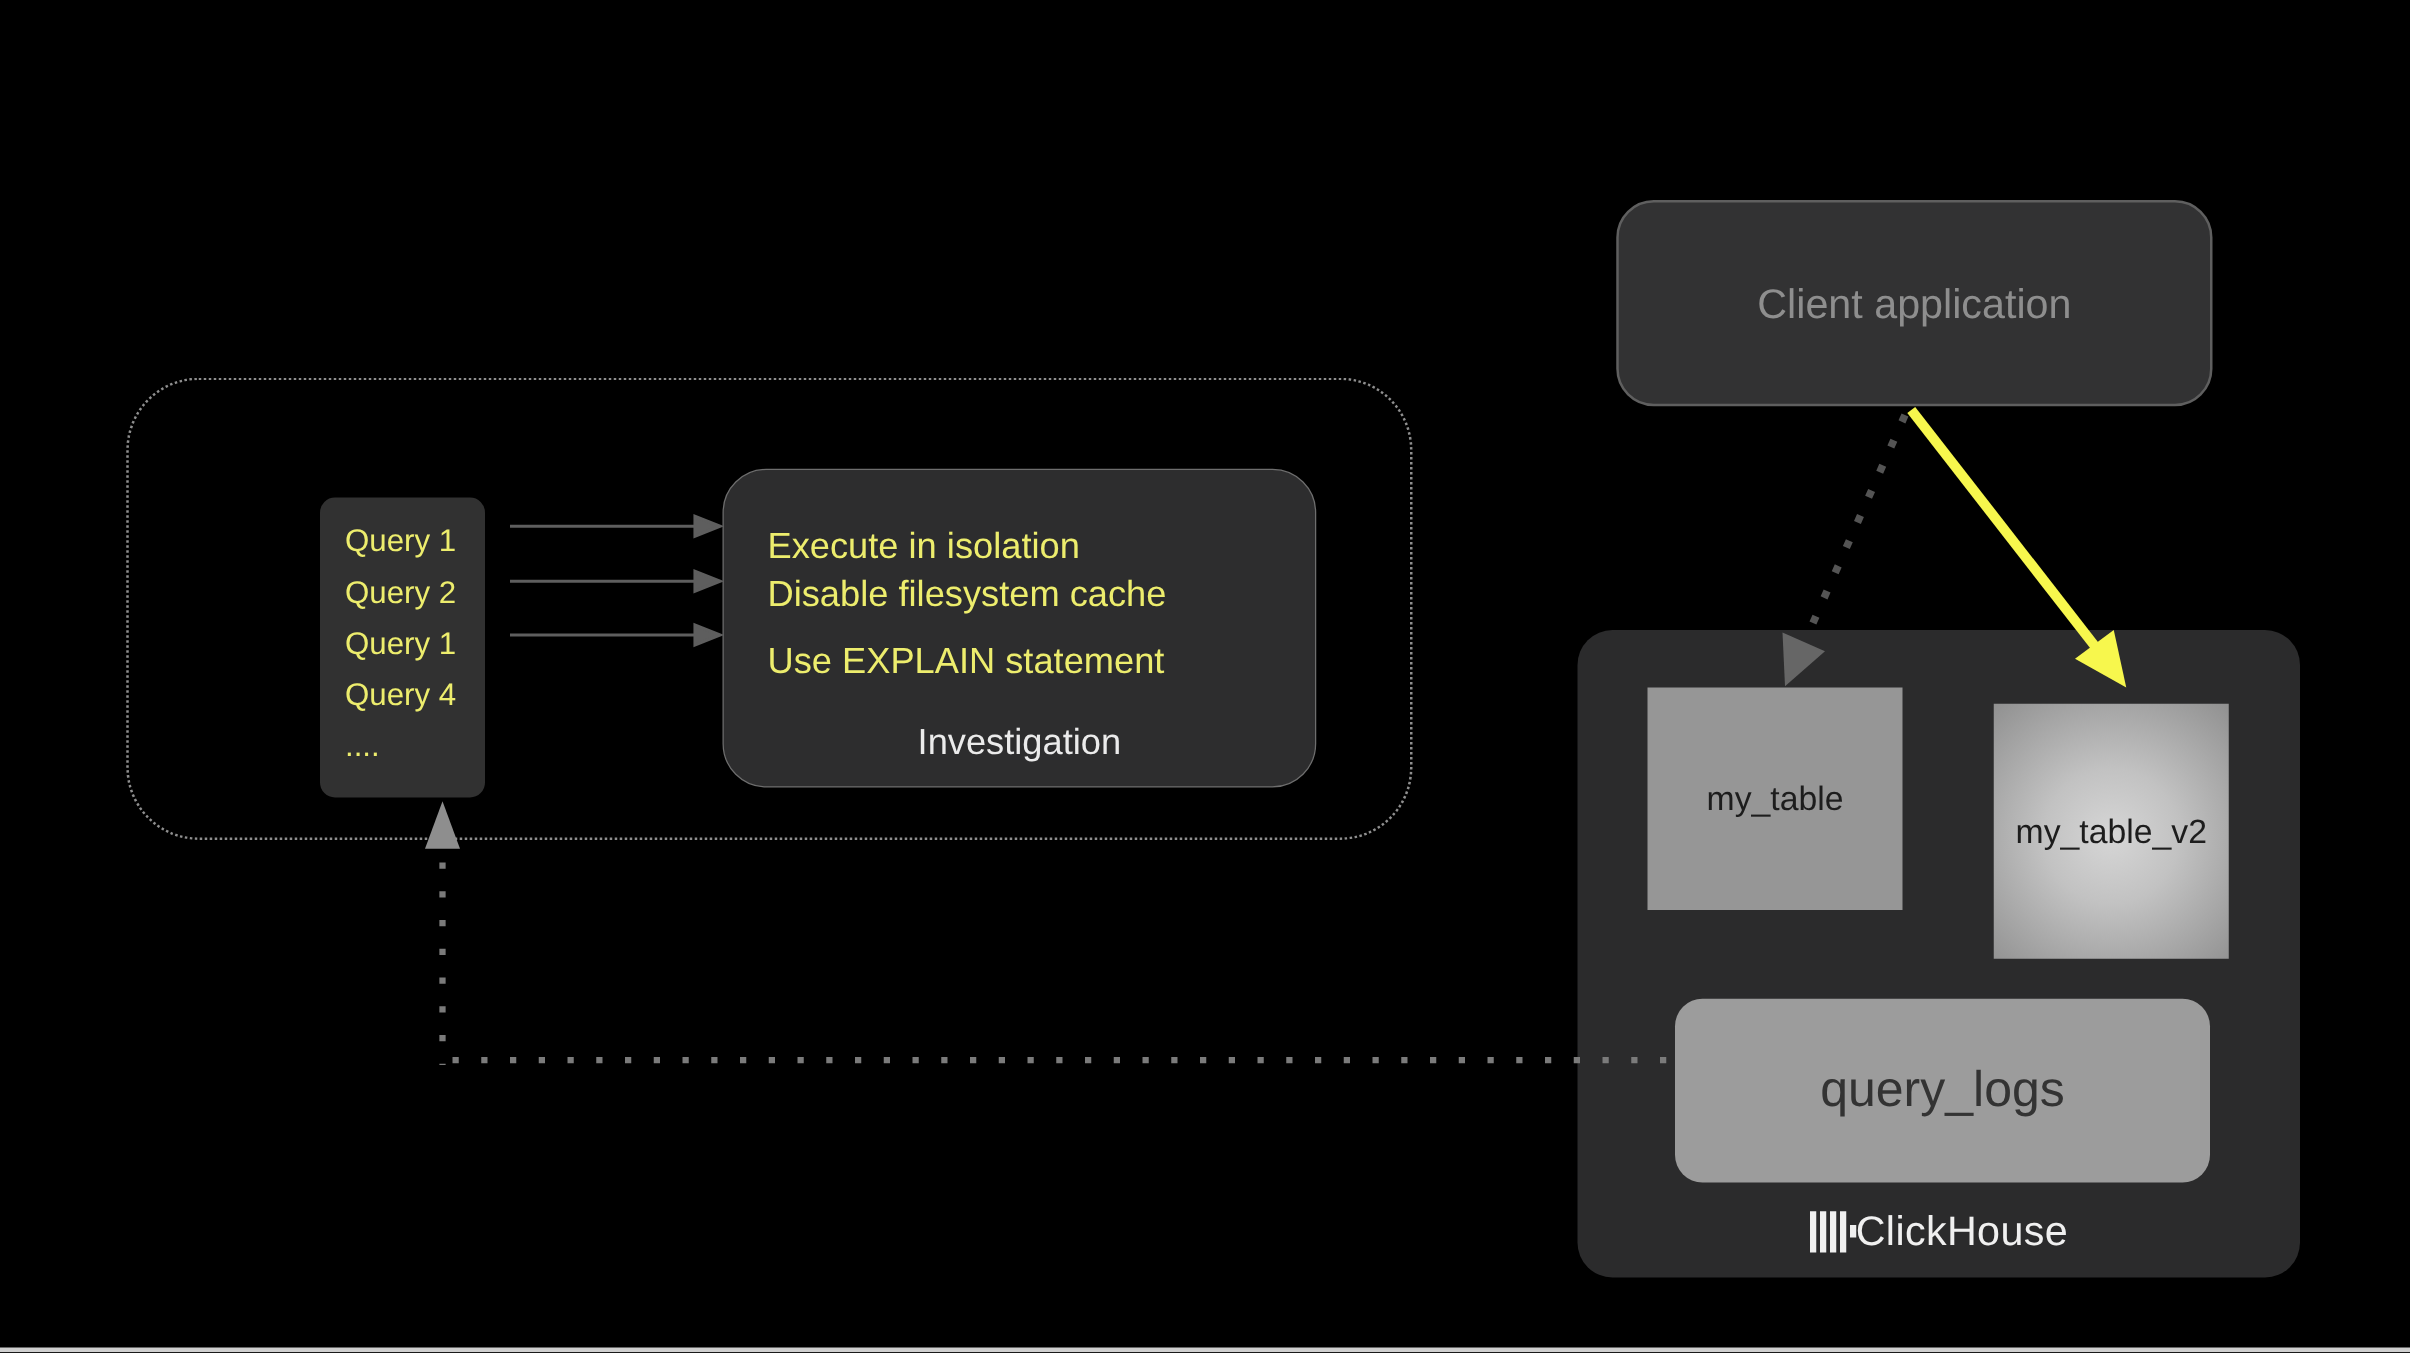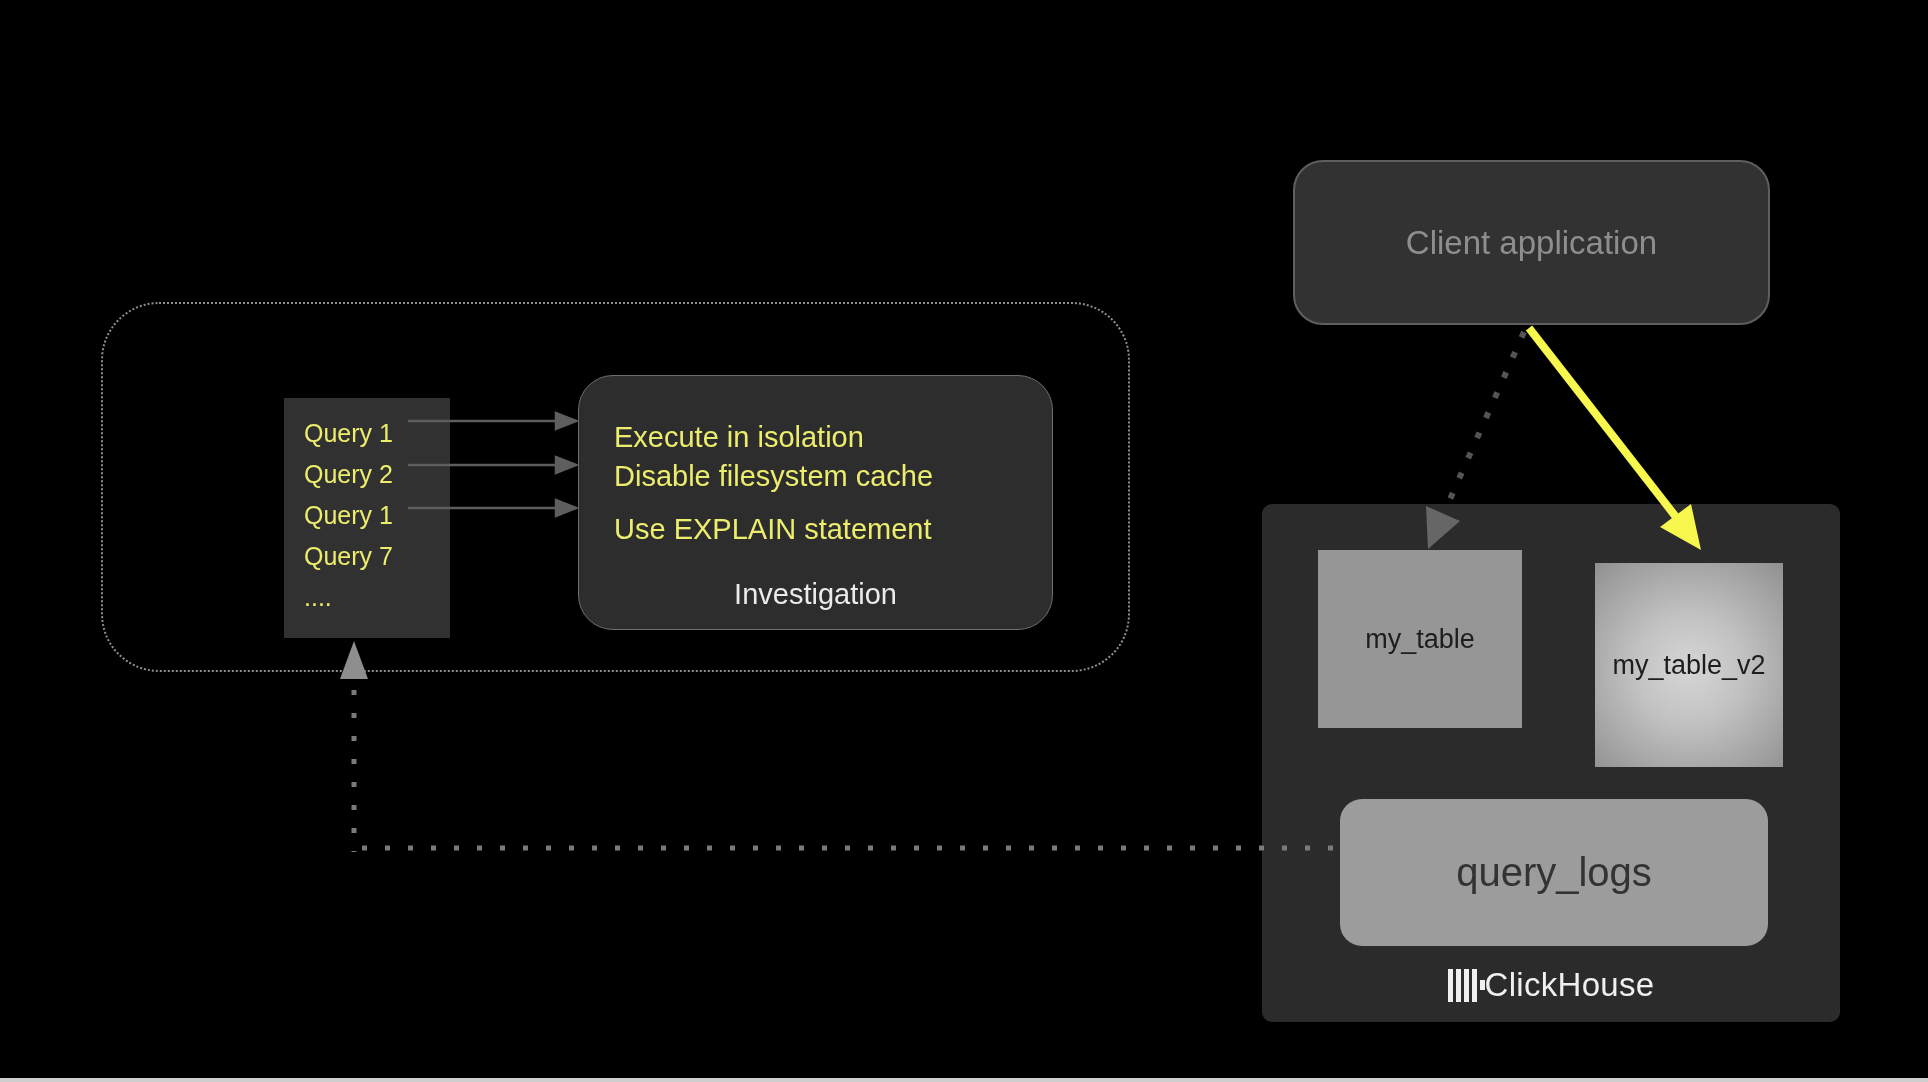--- a/index.html
+++ b/index.html
@@ -13,23 +13,24 @@
 
   
   .dotted-rect {
     left:101px; top:302px; width:1029px; height:370px;
     border:2px dotted var(--dotted-border,#8f8f8f);
     border-radius:58px;
   }
 
   
   .query-box {
-    left:284px; top:398px; width:166px; height:240px;
+    left:256px; top:398px; width:132px; height:240px;
     background:var(--query-panel-fill,#313131);
     padding:15px 0 0 20px;
+    border-radius:12px;
   }
   .query-row {
     height:41px; line-height:41px;
     font-size:25px; color:var(--yellow-text,#eded6d);
     white-space:nowrap;
   }
 
   
   .inv-box {
     left:578px; top:375px; width:475px; height:255px;
@@ -55,21 +56,21 @@
     border:2px solid var(--client-border,#5f5f5f);
     border-radius:30px;
     display:flex; align-items:center; justify-content:center;
     font-size:33px; color:var(--muted-text,#8e8e8e);
   }
 
   
   .ch-container {
     left:1262px; top:504px; width:578px; height:518px;
     background:var(--container-fill,#2b2b2c);
-    border-radius:10px;
+    border-radius:28px;
   }
   .table-sq {
     display:flex; align-items:center; justify-content:center;
     font-size:27px; color:var(--dark-label,#1d1d1d);
   }
   .my-table   { left:56px;  top:46px; width:204px; height:178px; background:var(--table-fill,#969696); }
   .my-table2  { left:333px; top:48px; width:188px; height:204px;
                 background:radial-gradient(circle at 50% 52%, #d6d6d6 0%, #c2c2c2 38%, #909090 100%);margin-top:11px; }
   .query-logs {
     left:78px; top:271px; width:428px; height:147px;
@@ -100,21 +101,21 @@
 <body>
 
 <div class="canvas">
 
   <div class="abs dotted-rect"></div>
 
   <div class="abs query-box">
     <div class="query-row">Query 1</div>
     <div class="query-row">Query 2</div>
     <div class="query-row">Query 1</div>
-    <div class="query-row">Query 7</div>
+    <div class="query-row">Query 4</div>
     <div class="query-row">....</div>
   </div>
 
   <div class="abs inv-box">
     <div class="inv-tip first">Execute in isolation</div>
     <div class="inv-tip">Disable filesystem cache</div>
     <div class="inv-tip third">Use EXPLAIN statement</div>
     <div class="inv-caption">Investigation</div>
   </div>
 

